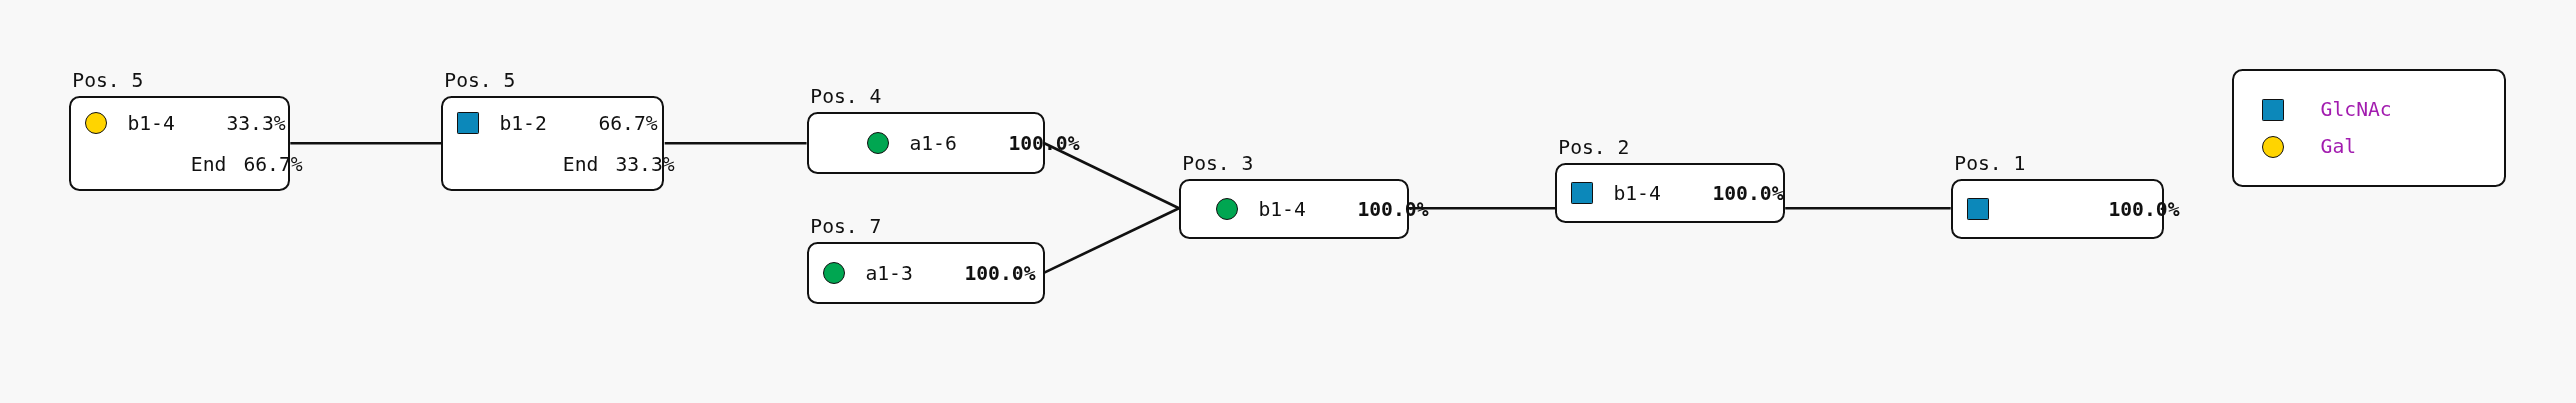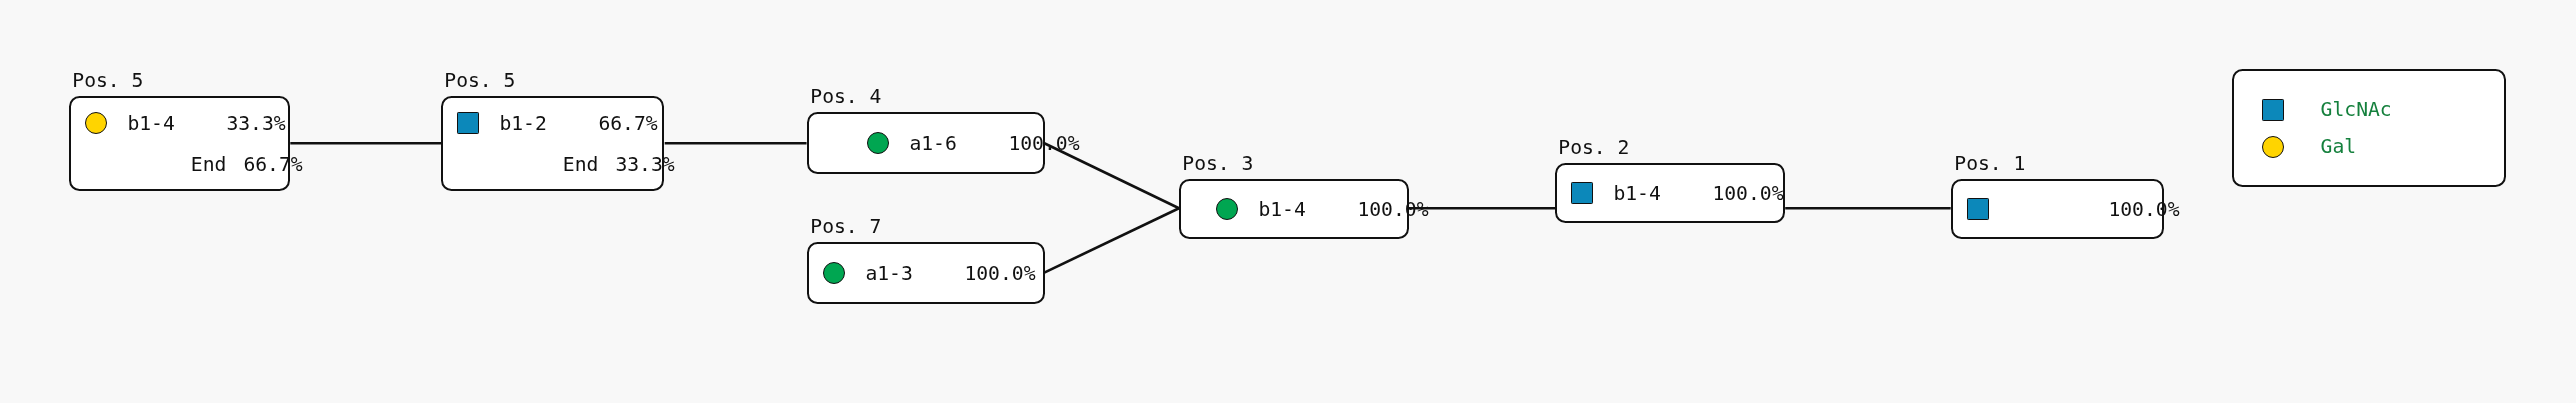--- a/index.html
+++ b/index.html
@@ -82,21 +82,21 @@
   }
   .link-text.right { text-align: right; padding-right: 17px; }
   .pct {
     flex: 1 1 auto;
     font-size: 19.7px;
     color: #111111;
     text-align: right;
     padding-right: 17px;
     white-space: nowrap;
   }
-  .pct.bold { font-weight: normal; }
+  .pct.bold { font-weight: bold; }
 
   
   #legend {
     position: absolute;
     z-index: 2;
     box-sizing: border-box;
     background: #FFFFFF;
     border: 2px solid #111111;
     border-radius: 10.5px;
     display: flex;
@@ -113,21 +113,21 @@
     width: 22px;
     height: 22px;
     border: 1.3px solid #111111;
     box-sizing: border-box;
     flex: 0 0 22px;
   }
   .legend-glyph.square { border-radius: 1.3px; }
   .legend-glyph.circle { border-radius: 50%; }
   .legend-text {
     font-size: 19.7px;
-    color: #15803d;
+    color: #a21caf;
     margin-left: 37px;
     white-space: nowrap;
   }
 </style>
 </head>
 <body>
 
 <div id="canvas">
 
   <svg id="edges" viewBox="0 0 3922 615" width="2576" height="404">

